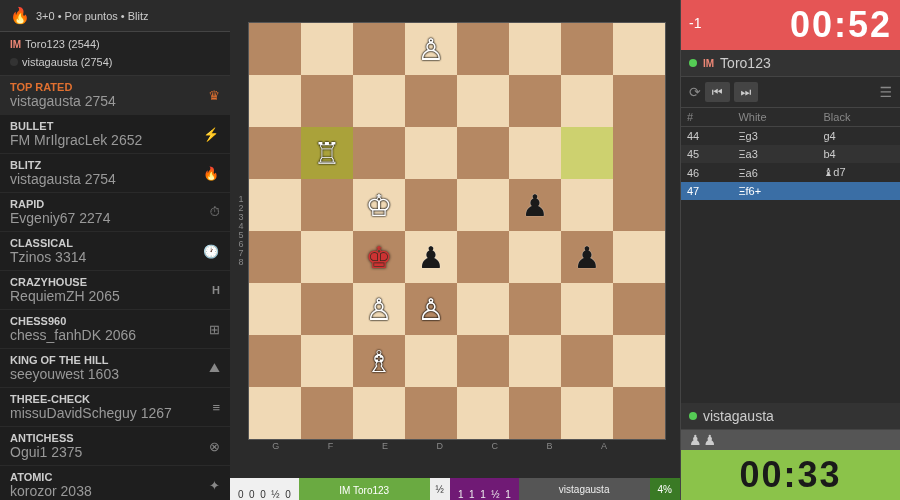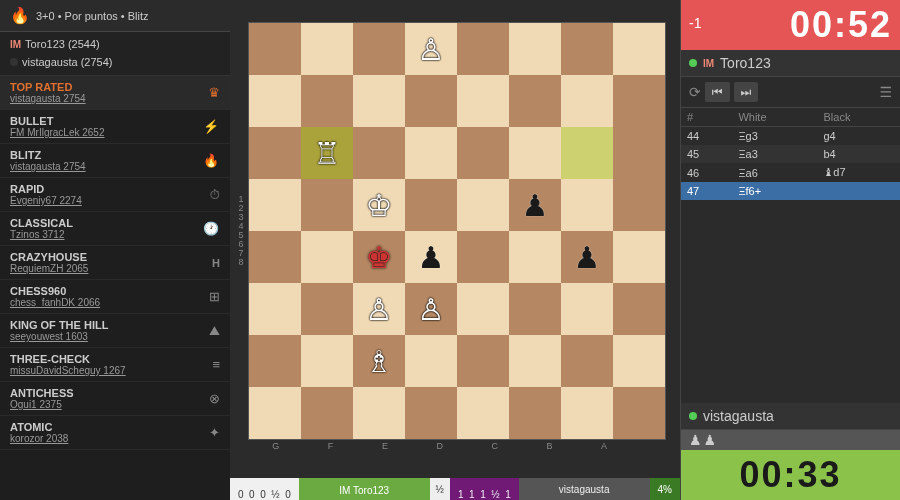--- a/index.html
+++ b/index.html
@@ -98,23 +98,22 @@
       font-weight: bold;
       color: #e07030;
       text-transform: uppercase;
     }
 
     .sidebar-item.top-rated .item-name {
       color: #e07030;
     }
 
     .sidebar-item .item-sub {
-      font-size: 10px;
+      font-size: 14px;
       color: #999;
-      text-decoration: underline;
     }
 
     .sidebar-item .item-icon {
       color: #888;
       font-size: 13px;
     }
 
     .sidebar-item.top-rated .item-icon {
       color: #e07030;
     }
@@ -440,21 +439,21 @@
       <div class="item-left">
         <span class="item-name" style="color:#ccc;">RAPID</span>
         <span class="item-sub">Evgeniy67 2274</span>
       </div>
       <span class="item-icon">⏱</span>
     </div>
 
     <div class="sidebar-item">
       <div class="item-left">
         <span class="item-name" style="color:#ccc;">CLASSICAL</span>
-        <span class="item-sub">Tzinos 3712</span>
+        <span class="item-sub">Tzinos 3314</span>
       </div>
       <span class="item-icon">🕐</span>
     </div>
 
     <div class="sidebar-item">
       <div class="item-left">
         <span class="item-name" style="color:#ccc;">CRAZYHOUSE</span>
         <span class="item-sub">RequiemZH 2065</span>
       </div>
       <span class="item-icon" style="font-size:11px;font-weight:bold;color:#888;">H</span>

